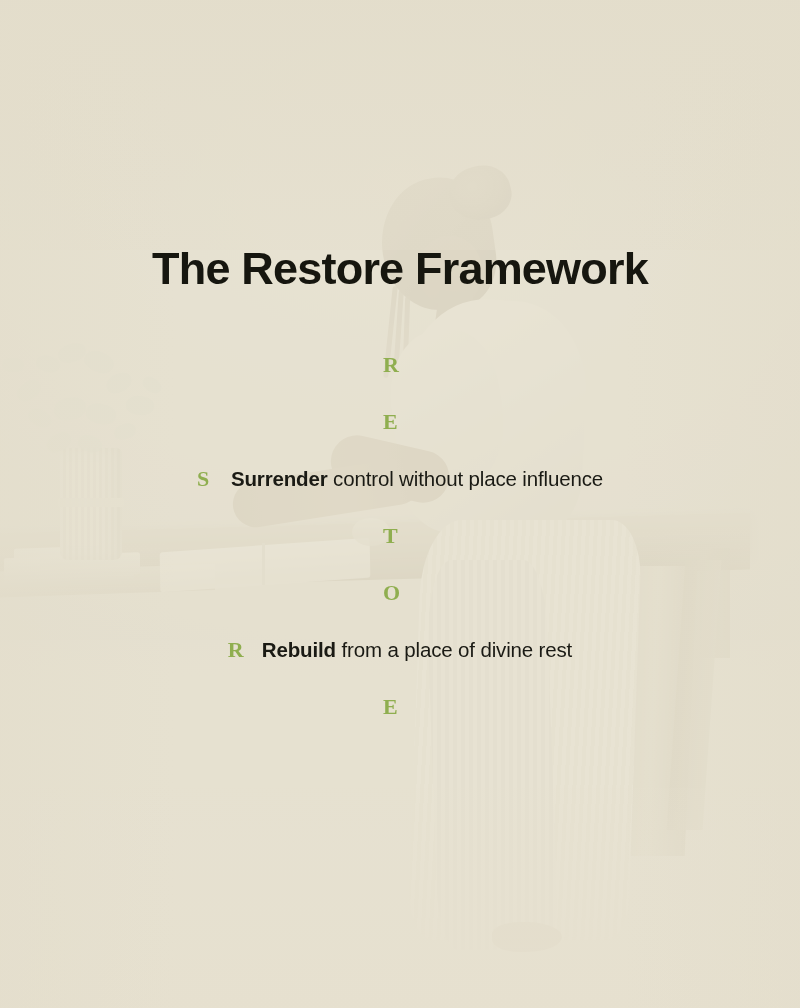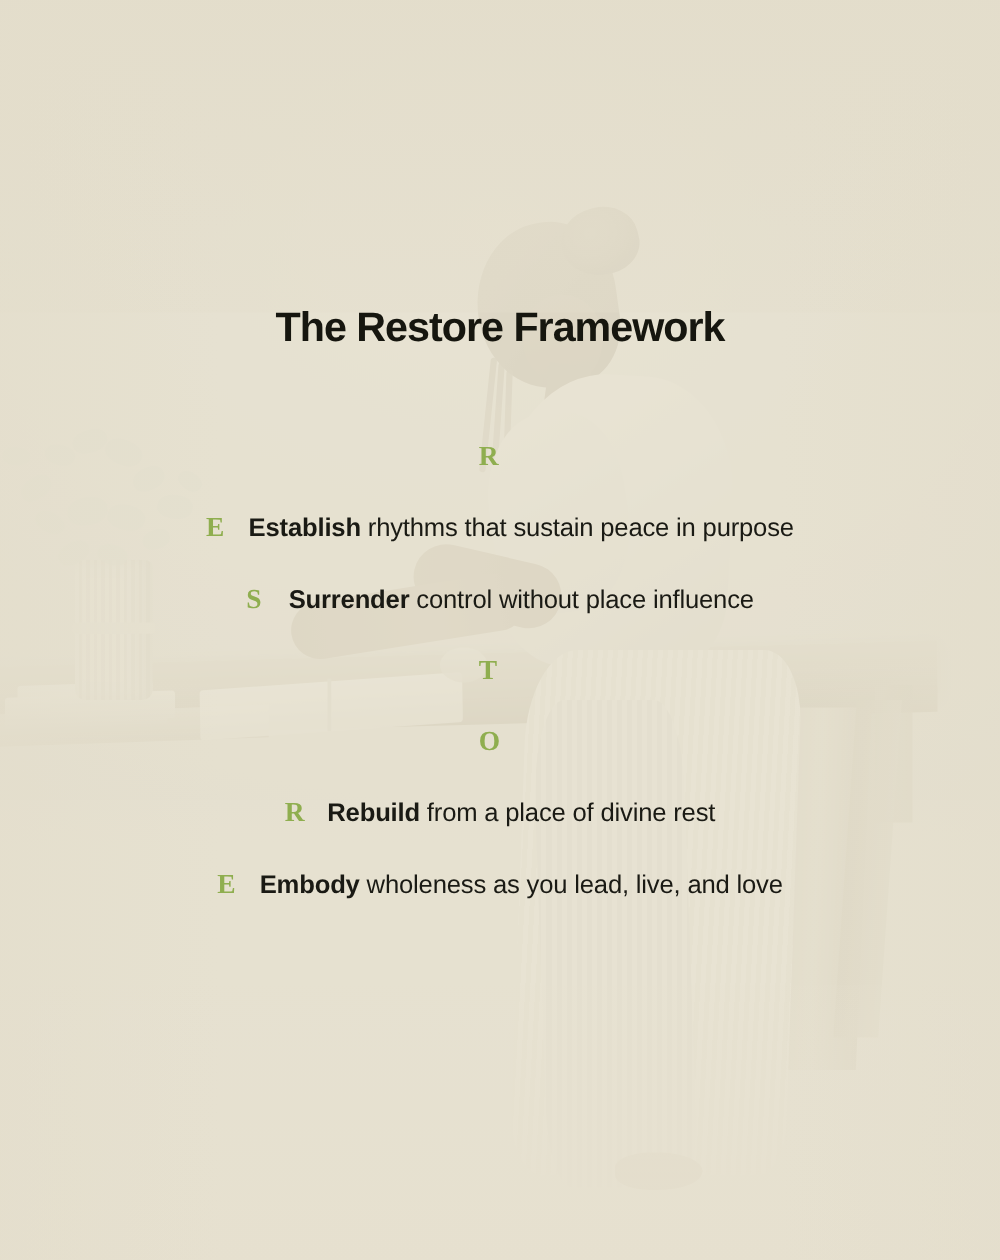--- a/index.html
+++ b/index.html
@@ -269,21 +269,21 @@
   .content {
     position: absolute;
     inset: 0;
     z-index: 10;
   }
   .title {
     position: absolute;
     left: 0; top: 243px;
     width: 800px;
     text-align: center;
-    font-size: 33px;
+    font-size: 45px;
     font-weight: 700;
     letter-spacing: -0.8px;
     color: #16160f;
     font-family: "Liberation Sans", sans-serif;
   }
   .list {
     position: absolute;
     left: 0; top: 352px;
     width: 800px;
   }
@@ -387,23 +387,20 @@
     <div class="title">The Restore Framework</div>
 
     <div class="list">
 
       <div class="row">
         <div class="letter">R</div>
       </div>
 
       <div class="row">
         <div class="letter">E</div>
-        <div class="phrase">
-          <b>Establish</b><span> rhythms that sustain peace in purpose</span>
-        </div>
       </div>
 
       <div class="row">
         <div class="letter">S</div>
         <div class="phrase">
           <b>Surrender</b><span> control without place influence</span>
         </div>
       </div>
 
       <div class="row">
@@ -416,20 +413,17 @@
 
       <div class="row">
         <div class="letter">R</div>
         <div class="phrase">
           <b>Rebuild</b><span> from a place of divine rest</span>
         </div>
       </div>
 
       <div class="row">
         <div class="letter">E</div>
-        <div class="phrase">
-          <b>Embody</b><span> wholeness as you lead, live, and love</span>
-        </div>
       </div>
 
     </div>
   </div>
 </div>
 
 </body></html>

